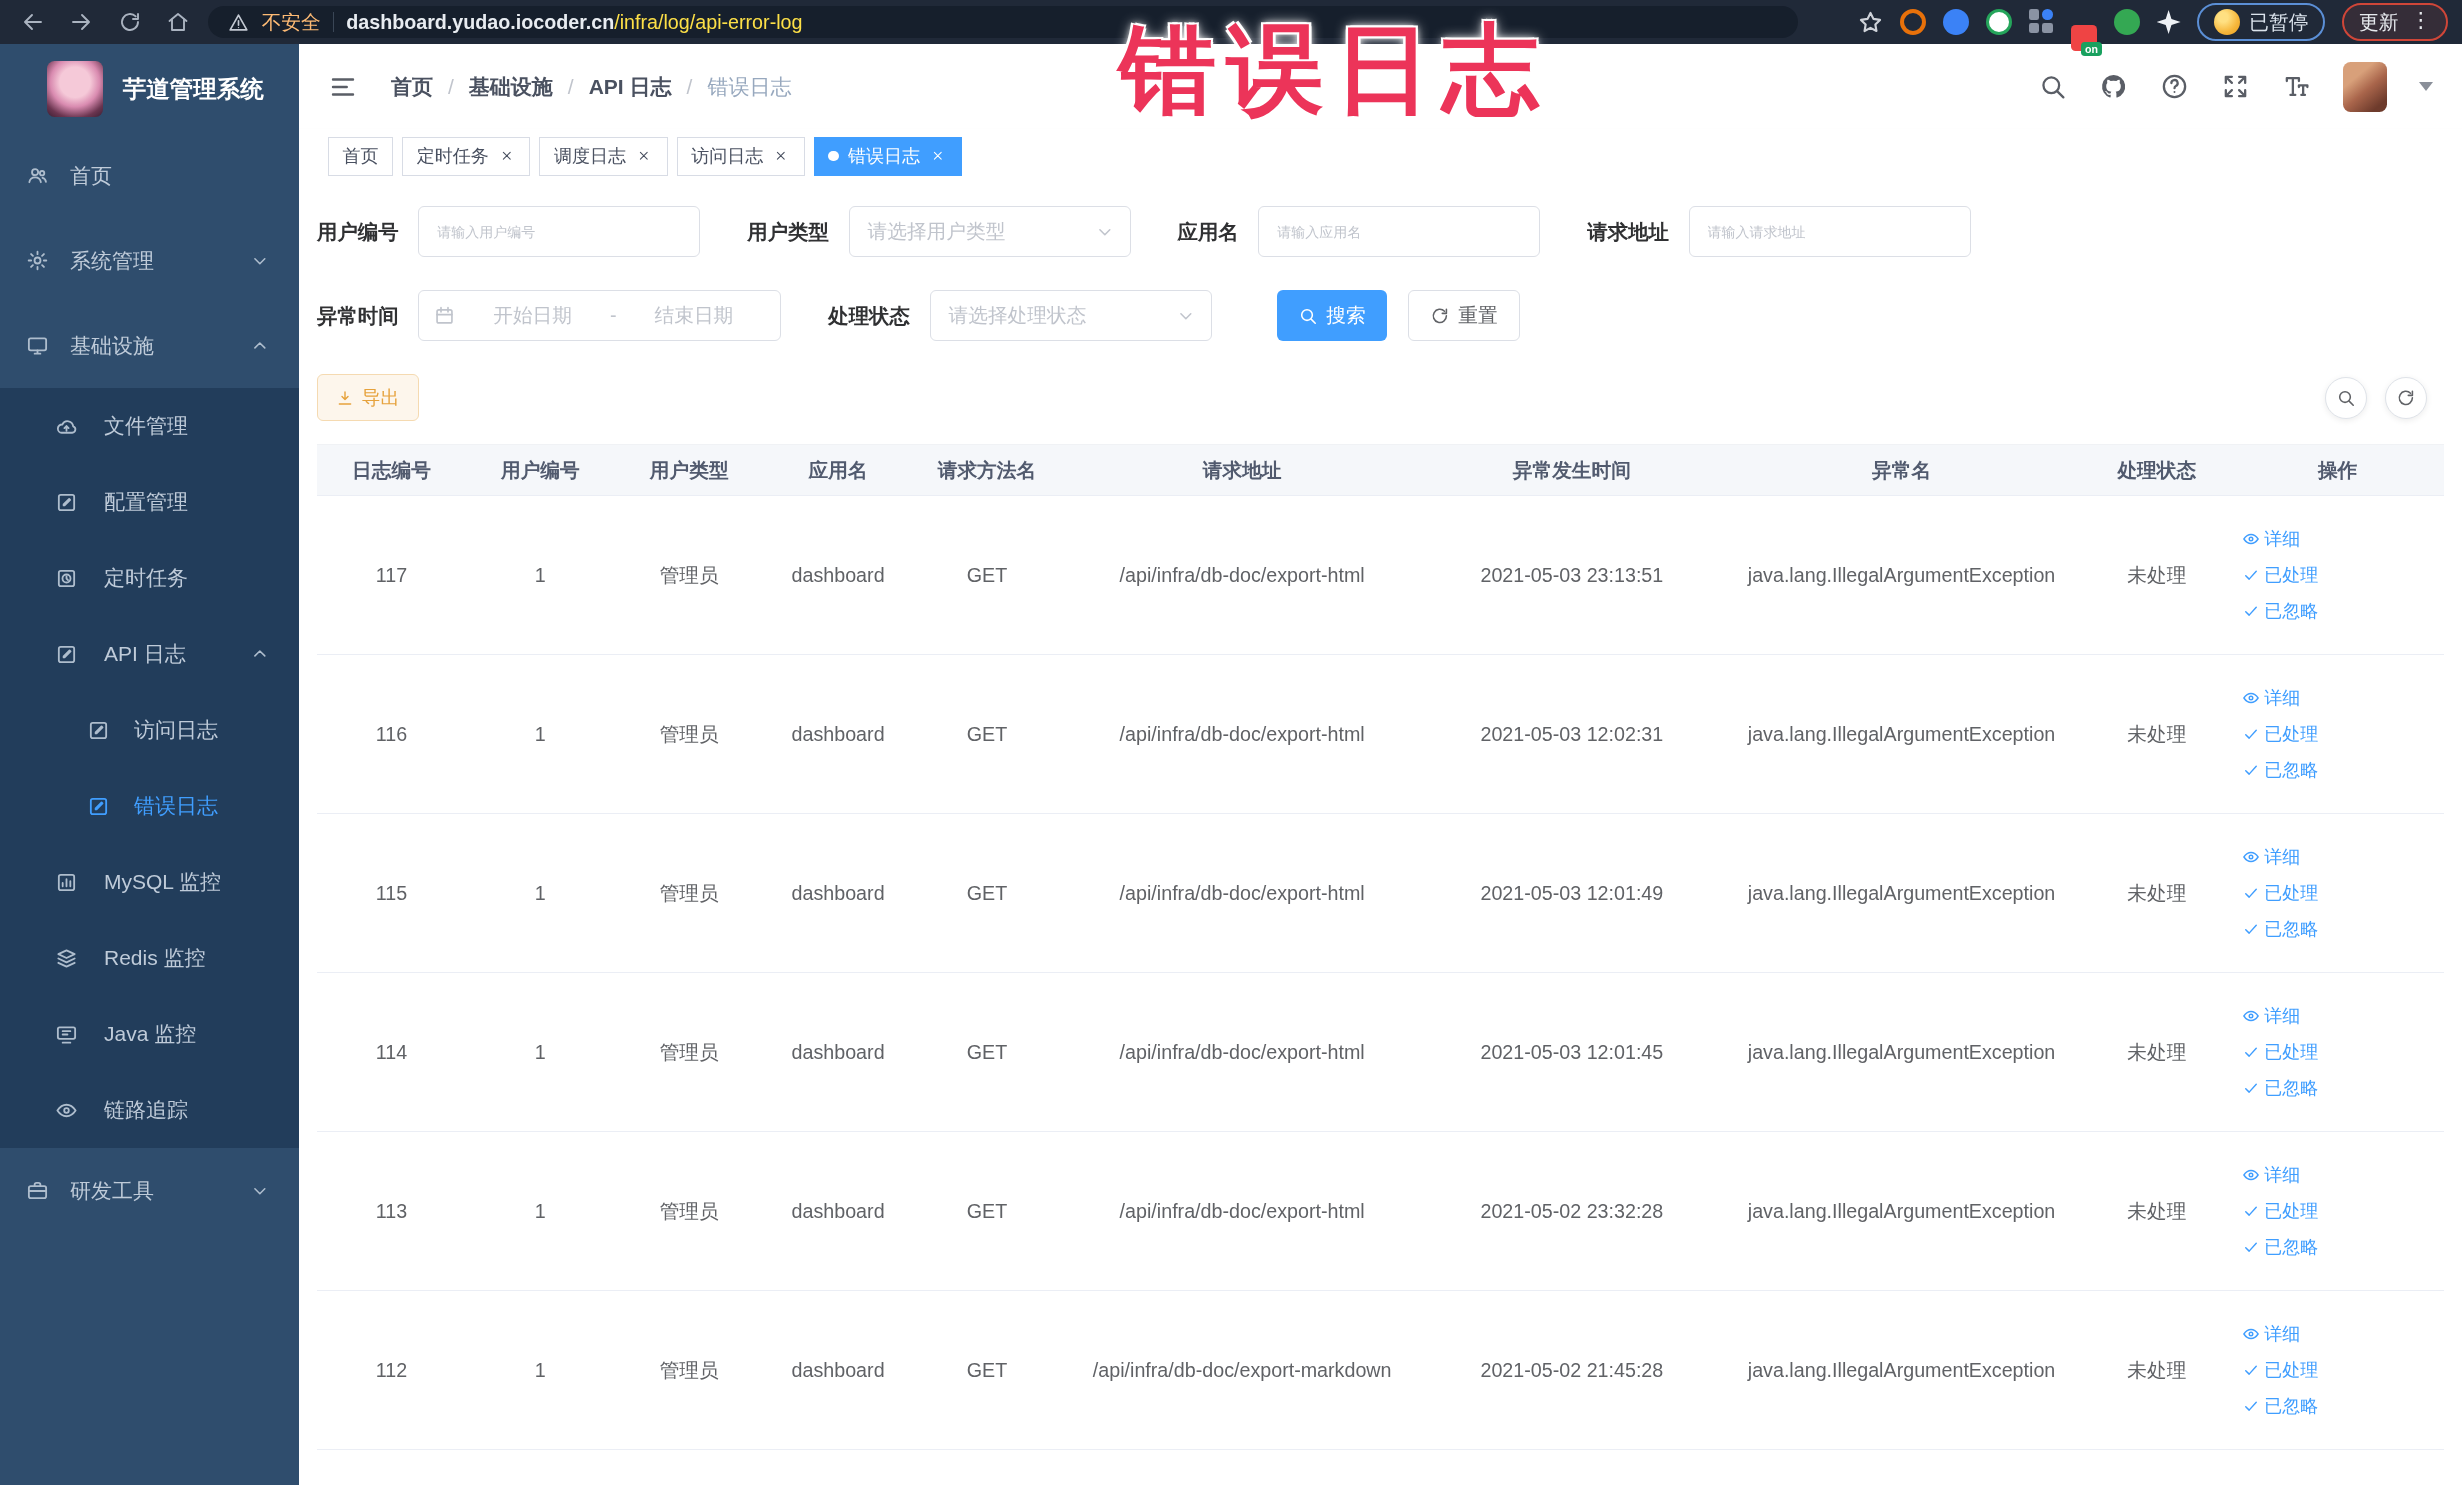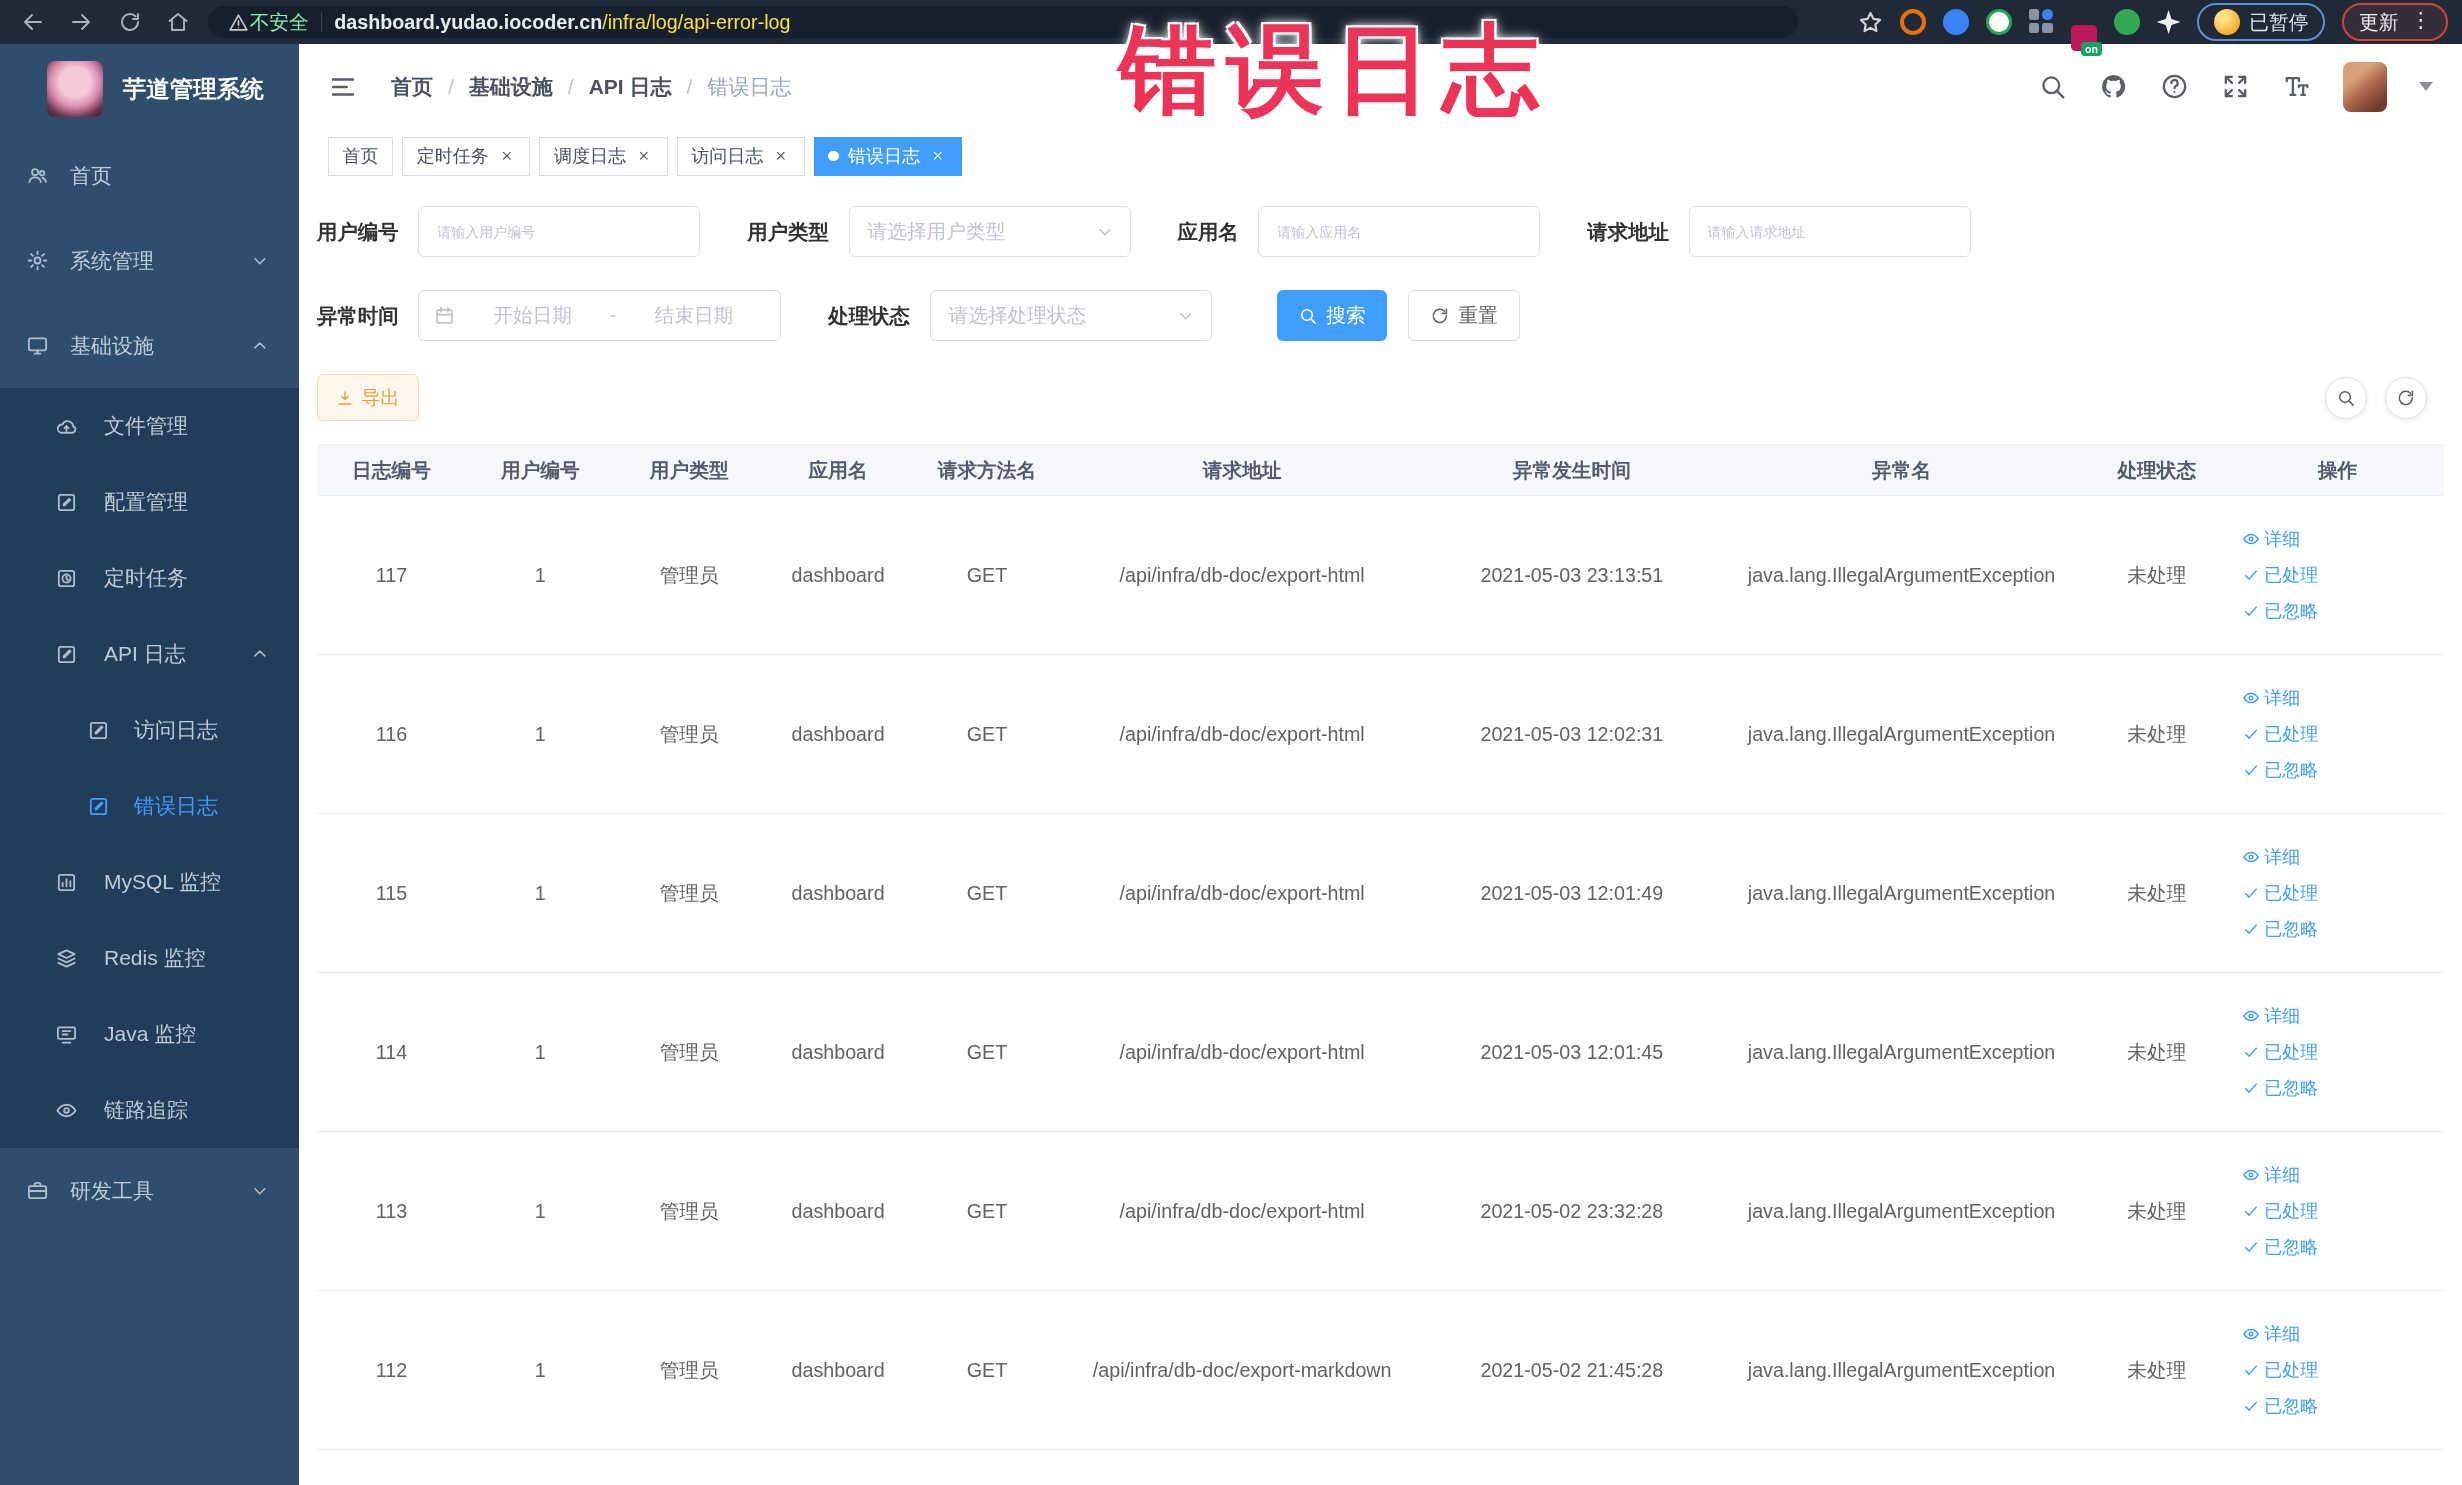--- a/index.html
+++ b/index.html
@@ -9,36 +9,36 @@
   .icon svg { width:100%; height:100%; }
 
   
   .browser-bar { position:absolute; top:0; left:0; width:2462px; height:44px; background:#202938;
     display:flex; align-items:center; padding:0 13.6px; z-index:5; }
   .bnav { display:flex; align-items:center; gap:10.6px; }
   .bnav .icon { width:38px; height:33px; color:#aab3c0; }
   .bnav .icon svg { width:24px; height:24px; }
   .address-pill { margin-left:10.6px; width:1590px; height:32px; border-radius:16px; background:#161f2c;
     display:flex; align-items:center; padding:0 19.7px; gap:12px; }
-  .sec-label { display:flex; align-items:center; gap:1px; color:#86efac; font-size:19.7px; }
+  .sec-label { display:flex; align-items:center; gap:13px; color:#fdba74; font-size:19.7px; }
   .sec-label .icon { width:21px; height:21px; color:#c3c9d2; }
   .addr-divider { width:1.5px; height:19.7px; background:#3a4656; }
   .url { font-size:19.7px; white-space:nowrap; overflow:hidden; }
   .url .host { color:#e8ecf1; font-weight:600; }
   .url .path { color:#fde047; }
   .bext { margin-left:auto; display:flex; align-items:center; gap:16.7px; }
   .bext .icon { color:#cfd3da; width:27px; height:27px; }
   .ext-dot { width:26px; height:26px; border-radius:50%; }
   .ext-orange { border:4.5px solid #e8710a; background:transparent; }
   .ext-blue  { background:#3b82f6; }
   .ext-greenv{ background:#fff; border:3.8px solid #25a55b; }
   .ext-grid { width:26px; height:26px; position:relative; display:grid; grid-template-columns:10.6px 10.6px; grid-template-rows:10.6px 10.6px; gap:3px; }
   .ext-grid i { background:#8a93a3; border-radius:2.3px; }
   .ext-grid .blue { background:#3b82f6; border-radius:50%; }
-  .ext-on { width:26px; height:26px; background:#be185d; border-radius:4.5px; position:relative;margin-top:32px; }
+  .ext-on { width:26px; height:26px; background:#ef4444; border-radius:4.5px; position:relative;margin-top:32px; }
   .ext-on b { position:absolute; right:-4.5px; bottom:-4.5px; background:#19a15f; color:#fff; font-size:10.6px;
     padding:0.8px 3.8px; border-radius:3.8px; font-weight:700; }
   .ext-sprout { background:#34a853; }
   .ext-star-white { width:24px; height:24px; background:#eef1f5;
     clip-path:polygon(50% 0,62% 38%,100% 50%,62% 62%,50% 100%,38% 62%,0 50%,38% 38%); }
   .pill { display:flex; gap:9px; border-radius:21px; padding:3.8px 15px; font-size:19.7px; }
   .pill-paused { border:2.3px solid #5b8fd6; color:#dbe3ec; }
   .smiley { width:26px; height:26px; border-radius:50%; background:radial-gradient(circle at 35% 32%, #ffe082 0 20%, #f6b73c 60%, #e89c1c); position:relative; }
   .pill-update { border:2.3px solid #cf4638; background:rgba(207,70,56,.12); color:#e6e9ed; gap:12px; }
   .kebab { color:#e6e9ed; font-size:21px; letter-spacing:0; line-height:1; }

